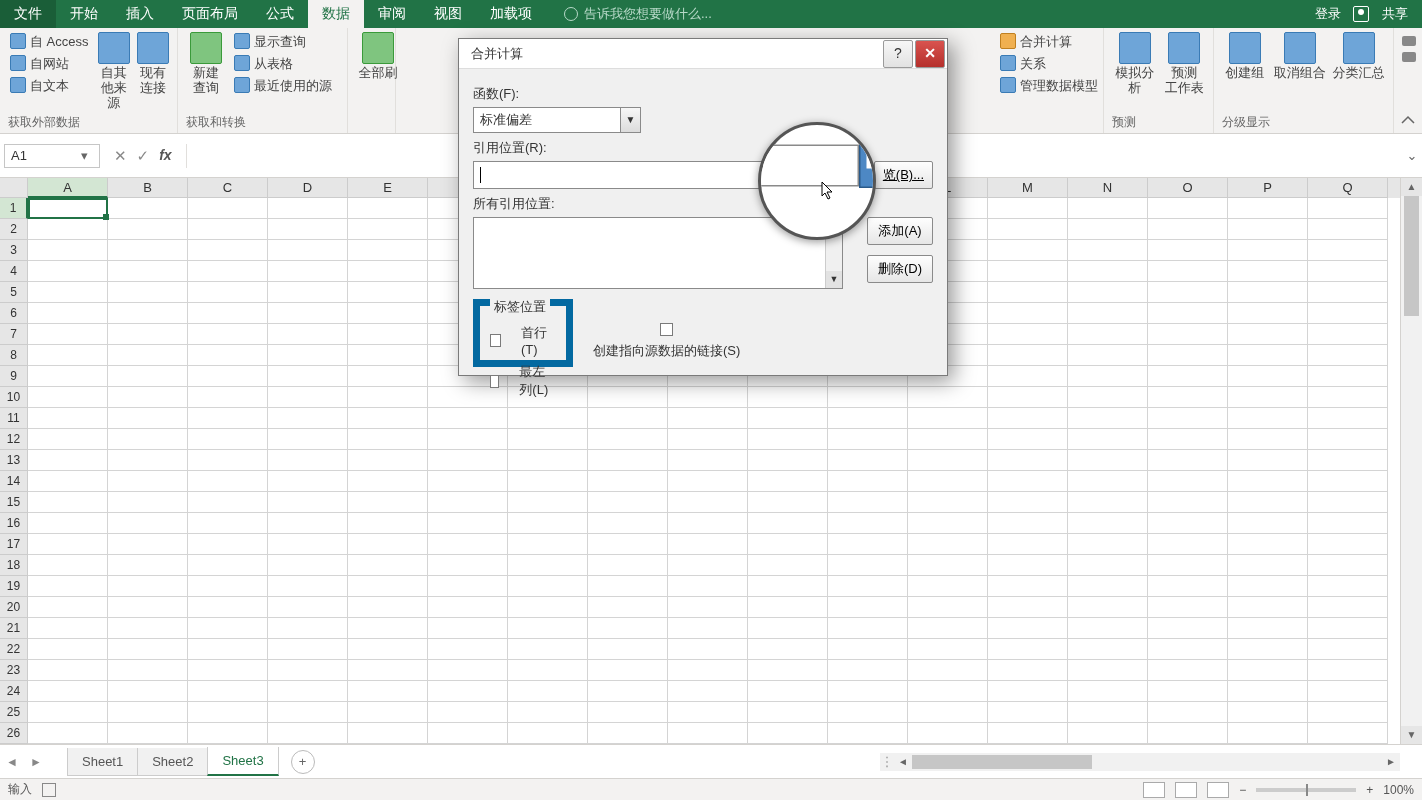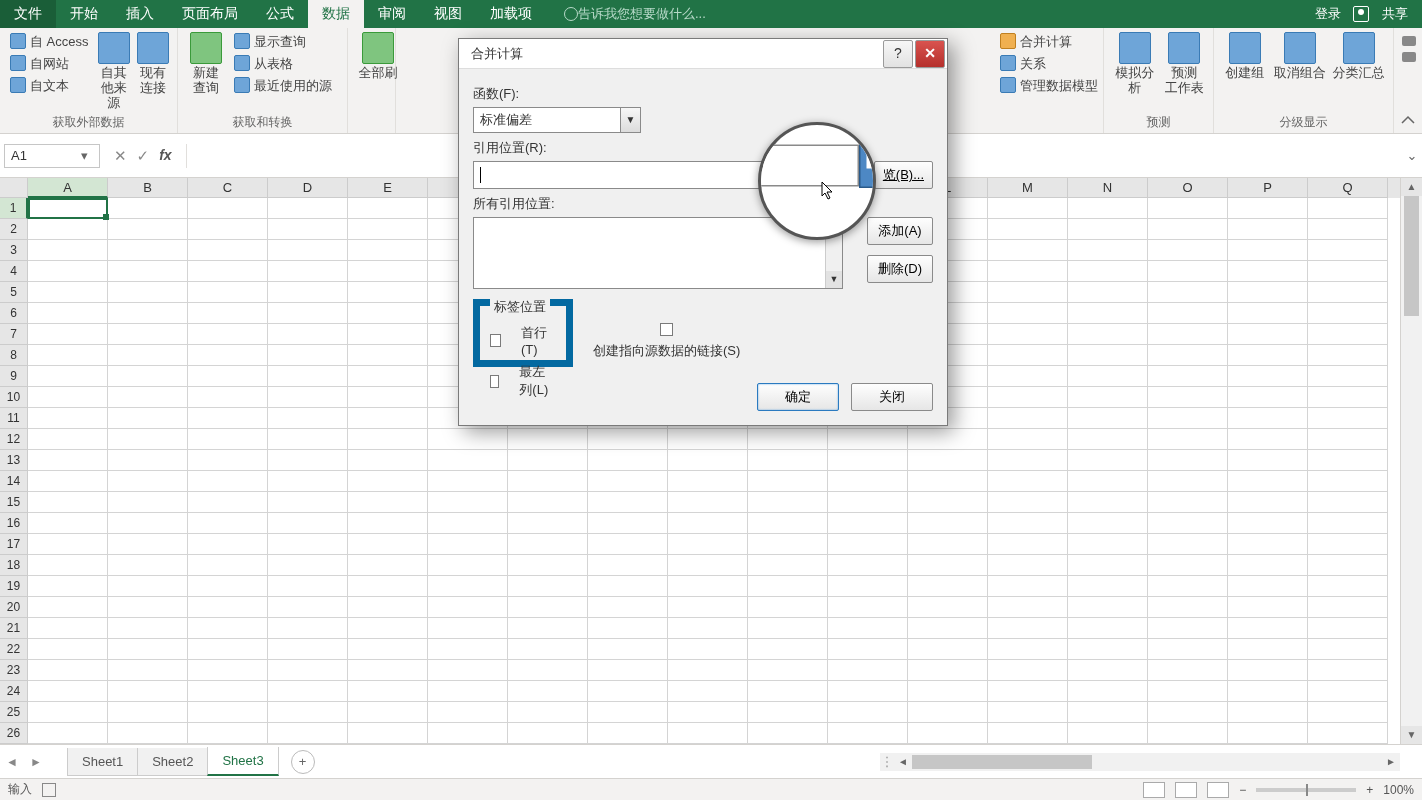--- a/index.html
+++ b/index.html
@@ -4,29 +4,29 @@
 <style>
 * { margin: 0; padding: 0; box-sizing: border-box; font-family: "Microsoft YaHei", "Segoe UI", sans-serif; }
 body { width: 1422px; height: 800px; background: #fff; overflow: hidden; position: relative; font-size: 13px; color: #333; }
 
 
 .titlebar { height: 28px; background: #217346; display: flex; align-items: stretch; }
 .tab-btn { padding: 0 14px; display: flex; align-items: center; color: #fff; cursor: pointer; font-size: 14px; }
 .tab-btn.file { background: #1a5e38; }
 .tab-btn.active { background: #f3f2f1; color: #217346; }
 .titlebar-right { margin-left: auto; display: flex; align-items: center; color: #fff; gap: 12px; padding-right: 14px; }
-.tell-me { display: flex; align-items: center; color: #b7d9c8; margin-left: 18px; }
+.tell-me { display: flex; align-items: center; color: #b7d9c8; gap: 6px; margin-left: 18px; }
 .bulb-icon { width: 14px; height: 14px; border: 1px solid #b7d9c8; border-radius: 50%; position: relative; }
 .person-icon { width: 16px; height: 16px; border: 1px solid #fff; border-radius: 2px; position: relative; }
 .person-icon:before { content: ""; position: absolute; left: 4px; top: 2px; width: 6px; height: 6px; border-radius: 50%; background: #fff; }
 
 
 .ribbon { height: 106px; background: #f3f2f1; border-bottom: 1px solid #d4d2cf; display: flex; position: relative; }
 .ribbon-group { border-right: 1px solid #e1dfdc; padding: 4px 8px 2px 8px; display: flex; flex-direction: column; justify-content: space-between; }
-.ribbon-group-label { text-align: center; color: #666; font-size: 12px; padding-top: 2px; }
+.ribbon-group-label { text-align: left; color: #666; font-size: 12px; padding-top: 2px; }
 .ribbon-col { display: flex; flex-direction: column; gap: 2px; }
 .ribbon-item { display: flex; gap: 4px; font-size: 13px; color: #444; padding: 1px 2px; cursor: pointer; white-space: nowrap; }
 .ribbon-item-vert { display: flex; flex-direction: column; align-items: center; gap: 2px; font-size: 13px; color: #444; cursor: pointer; width: 56px; text-align: center; line-height: 1.15; }
 .ribbon-icon { width: 16px; height: 16px; background: #6ea5d8; border: 1px solid #3a7bb5; border-radius: 2px; flex-shrink: 0; }
 .ribbon-icon.big { width: 32px; height: 32px; }
 .ribbon-icon.green { background: #7fc57f; border-color: #3a9a3a; }
 .ribbon-icon.orange { background: #f0b050; border-color: #c08020; }
 .ribbon-collapse { position: absolute; right: 6px; bottom: 6px; width: 16px; height: 12px; color: #666; }
 .grp-hdr { display: flex; gap: 6px; }
 
@@ -908,24 +908,20 @@
         <div class="dlg-check" style="margin-top:6px">
             <div class="chkbox"></div>
             <span>最左列(L)</span>
           </div>
       </div>
       <div class="dlg-side-check">
           <div class="chkbox"></div>
           <span>创建指向源数据的链接(S)</span>
         </div>
     </div>
-    <div class="dlg-footer">
-      <button class="dlg-btn primary" style="width:82px">确定</button>
-      <button class="dlg-btn" style="width:82px">关闭</button>
-    </div>
   </div>
 </div>
 
 <div class="magnifier">
   <div class="mag-content">
     <div class="mag-input"></div>
     <div class="mag-icon"></div>
   </div>
   <svg class="mag-cursor" viewBox="0 0 14 20">
     <path d="M1 1 L1 15 L4 12 L7 18 L9 17 L6 11 L11 11 Z" fill="#fff" stroke="#000" stroke-width="1"></path>

